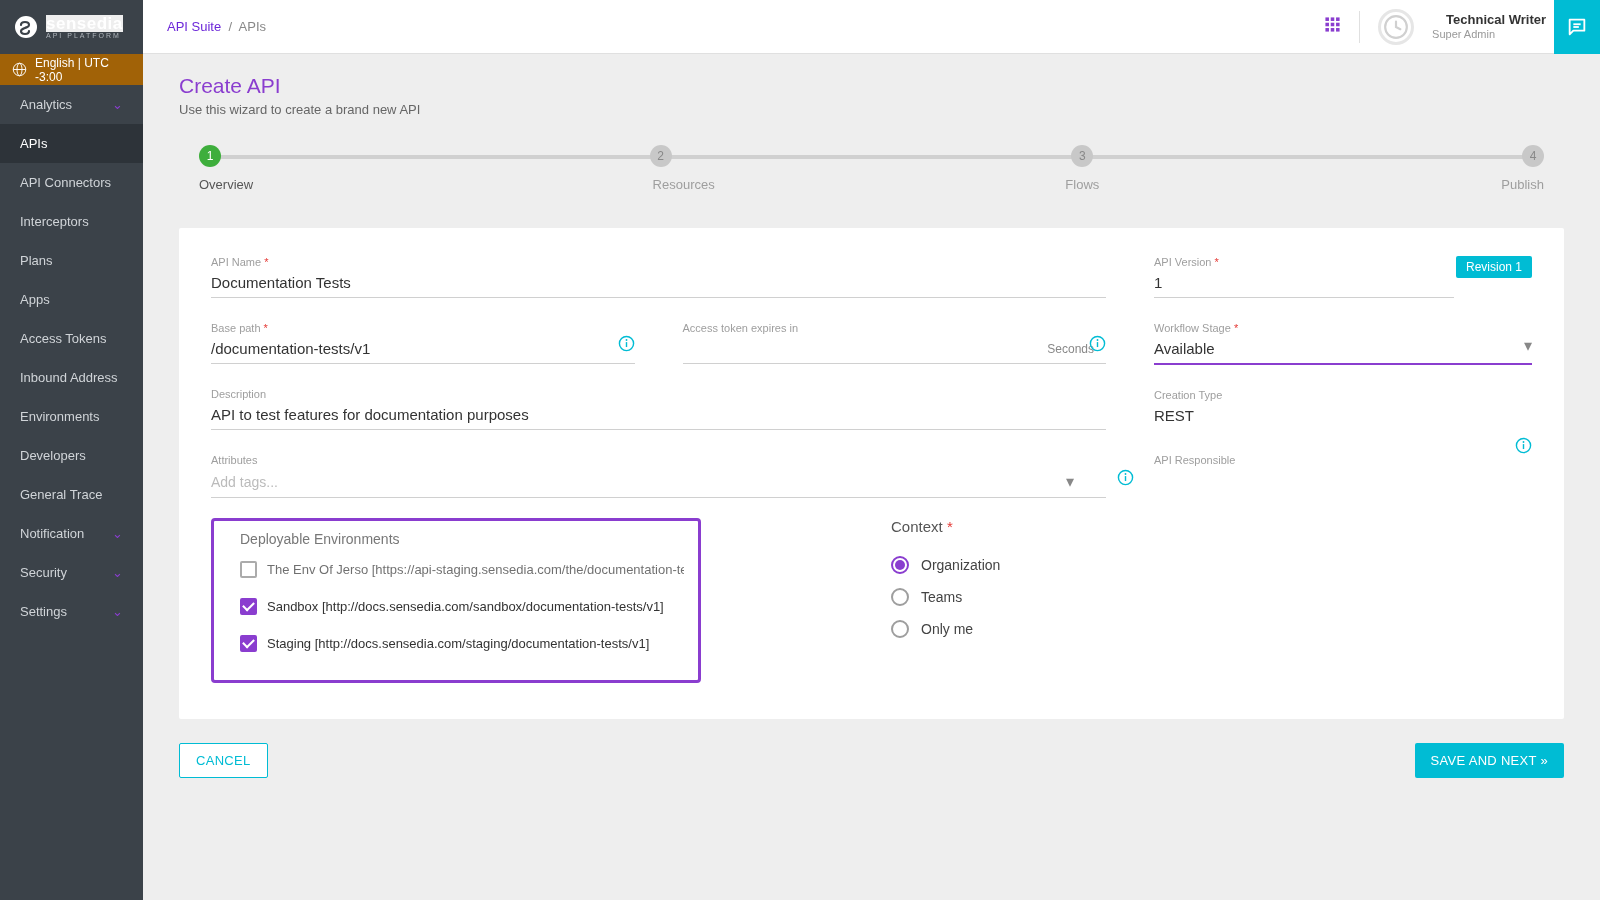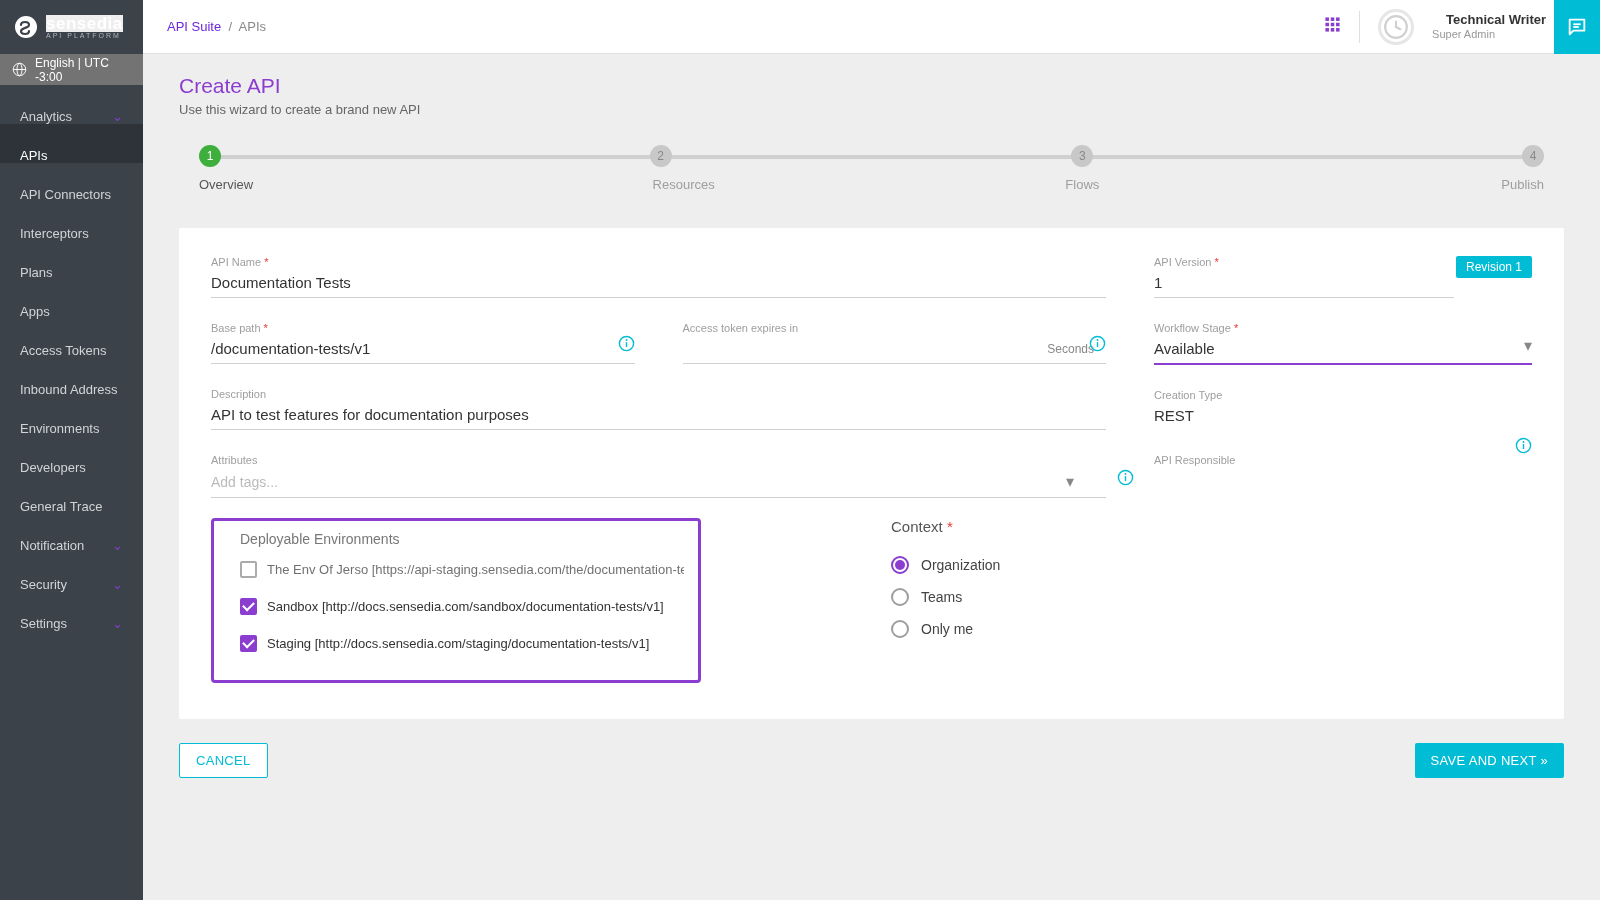--- a/index.html
+++ b/index.html
@@ -6,24 +6,24 @@
   body { font-family: "Helvetica Neue", Arial, sans-serif; background: #eeeeee; color: #333; width:1600px; height:900px; overflow:hidden; }
   .app { display:flex; width:100%; height:100%; }
 
   
   .sidebar { width:143px; background:#3b4249; color:#d0d4d8; display:flex; flex-direction:column; font-size:13px; }
   .logo { height:54px; display:flex; align-items:center; padding-left:14px; gap:8px; }
   .logo svg { flex-shrink:0; }
   .logo-text { display:flex; flex-direction:column; line-height:1; color:#fff;}
   .logo-text .main { font-size:17px; font-weight:600; letter-spacing:0.5px; }
   .logo-text .sub { font-size:7px; letter-spacing:2px; color:#aeb4ba; }
-  .locale { background:#737373; height:31px; display:flex; align-items:center; padding:0 12px; font-size:12px; gap:8px; color:#fff;}
+  .locale { background:#a16207; height:31px; display:flex; align-items:center; padding:0 12px; font-size:12px; gap:8px; color:#fff;}
   .locale svg { flex-shrink:0; }
   .nav { flex:1; }
-  .nav-item { height:39px; display:flex; align-items:flex-end; padding:0 20px; cursor:pointer; justify-content:space-between; color:#d0d4d8;}
+  .nav-item { height:39px; display:flex; align-items:center; padding:0 20px; cursor:pointer; justify-content:space-between; color:#d0d4d8;}
   .nav-item.active { background:#2d3339; color:#fff; }
   .nav-item .chev { color:#8a3dcf; }
 
   
   .main { flex:1; display:flex; flex-direction:column; background:#eeeeee; position:relative;}
   .header { height:54px; background:#fff; display:flex; align-items:center; padding:0 24px; justify-content:space-between; border-bottom:1px solid #e0e0e0;}
   .breadcrumb { font-size:13px; color:#888; }
   .breadcrumb a { color:#6d28d9; text-decoration:none; }
   .header-right { display:flex; align-items:center; gap:18px; }
   .apps-icon { color:#8a3dcf; cursor:pointer;}

